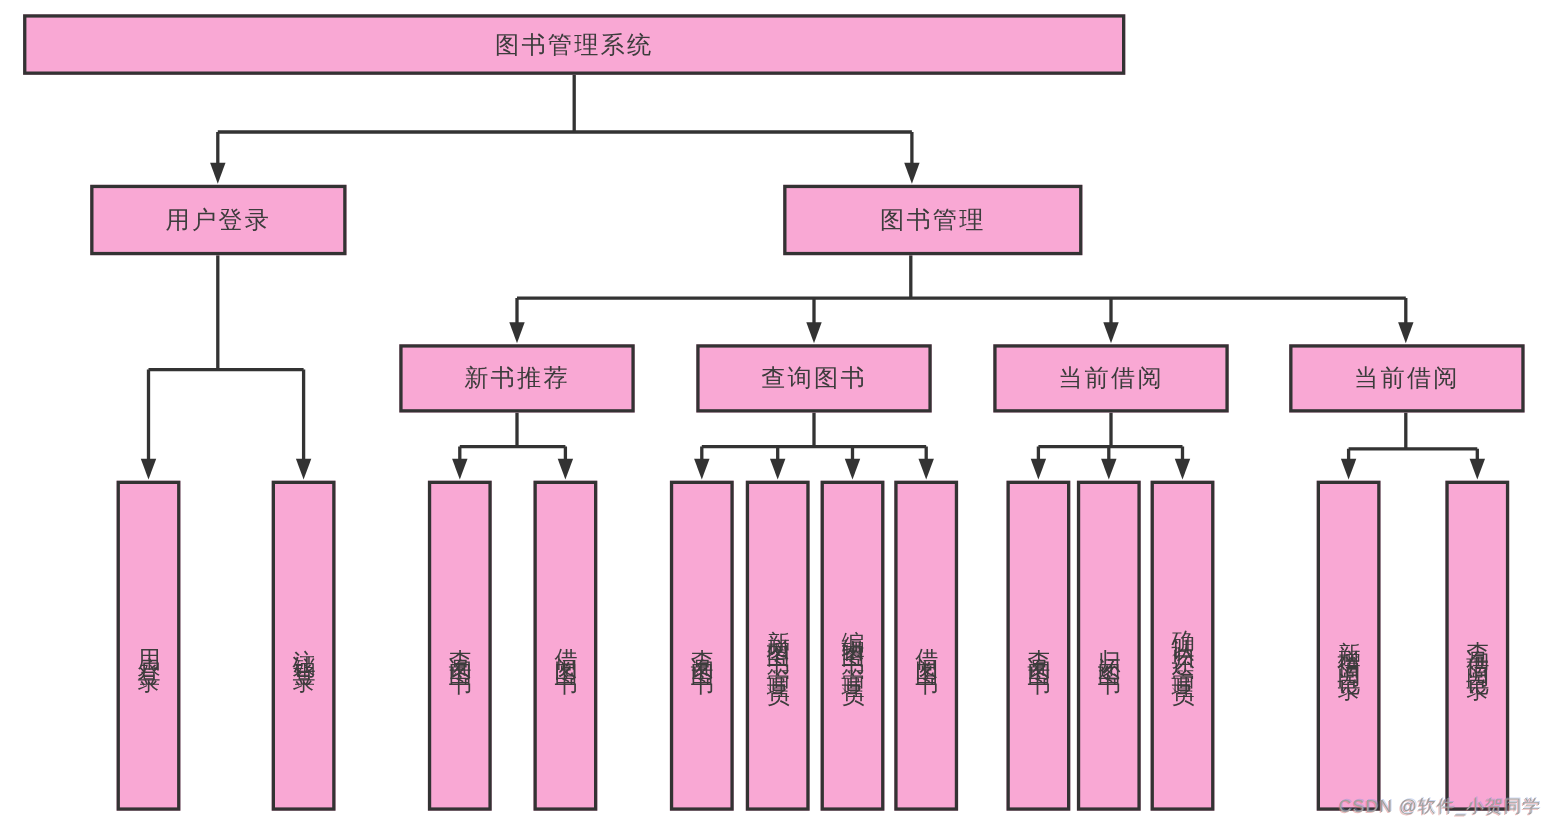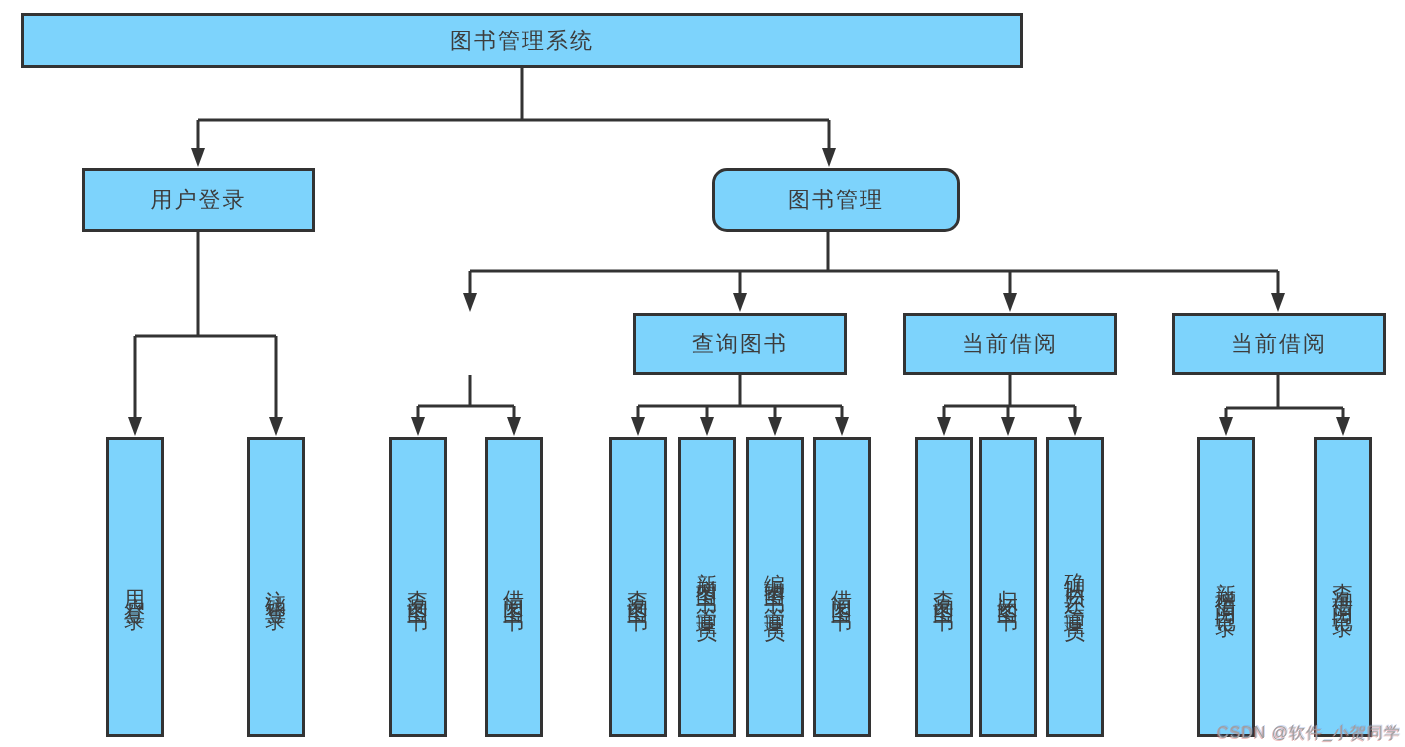--- a/index.html
+++ b/index.html
@@ -20,21 +20,21 @@
     left: 0;
     top: 0;
     width: 1405px;
     height: 747px;
     z-index: 1;
   }
   .node {
     position: absolute;
     box-sizing: border-box;
     border: 3px solid #333333;
-    background: #7dd3fc;
+    background: #f9a8d4;
     display: flex;
     align-items: center;
     justify-content: center;
     color: #3c3c3c;
     z-index: 2;
   }
   .hbox {
     font-size: 22px;
     letter-spacing: 2px;
   }
@@ -48,21 +48,21 @@
     writing-mode: vertical-rl;
     text-orientation: mixed;
     letter-spacing: 7px;
     line-height: 1;
     white-space: nowrap;
   }
   
   .n-root   { left: 21px;  top: 13px;  width: 1002px; height: 55px; }
   
   .n-login  { left: 82px;  top: 168px; width: 233px;  height: 64px; }
-  .n-mgmt   { left: 712px; top: 168px; width: 248px;  height: 64px; border-radius: 15px; }
+  .n-mgmt   { left: 712px; top: 168px; width: 272px;  height: 64px; }
   
   .l3 { top: 313px; width: 214px; height: 62px; }
   .n-newbook { left: 363px; }
   .n-borrow  { left: 633px; }
   .n-current { left: 903px; }
   .n-records { left: 1172px; }
   
   .v1  { left: 106px;  }
   .v2  { left: 247px;  }
   .v3  { left: 389px;  }
@@ -137,20 +137,23 @@
     <span>图书管理系统</span>
   </div>
 
   <div class="node hbox n-login">
     <span>用户登录</span>
   </div>
   <div class="node hbox n-mgmt">
     <span>图书管理</span>
   </div>
 
+  <div class="node hbox l3 n-newbook">
+    <span>新书推荐</span>
+  </div>
   <div class="node hbox l3 n-borrow">
     <span>查询图书</span>
   </div>
   <div class="node hbox l3 n-current">
     <span>当前借阅</span>
   </div>
   <div class="node hbox l3 n-records">
     <span>当前借阅</span>
   </div>
 

